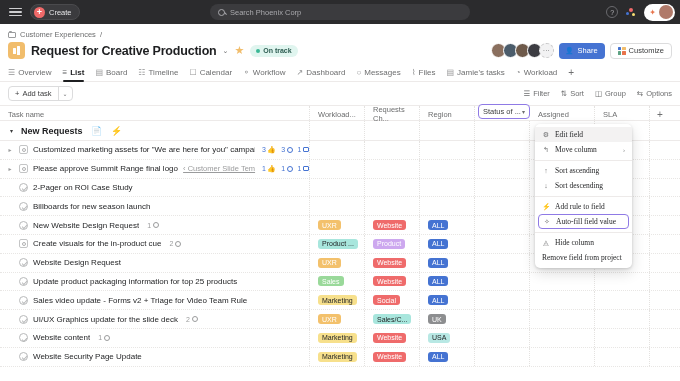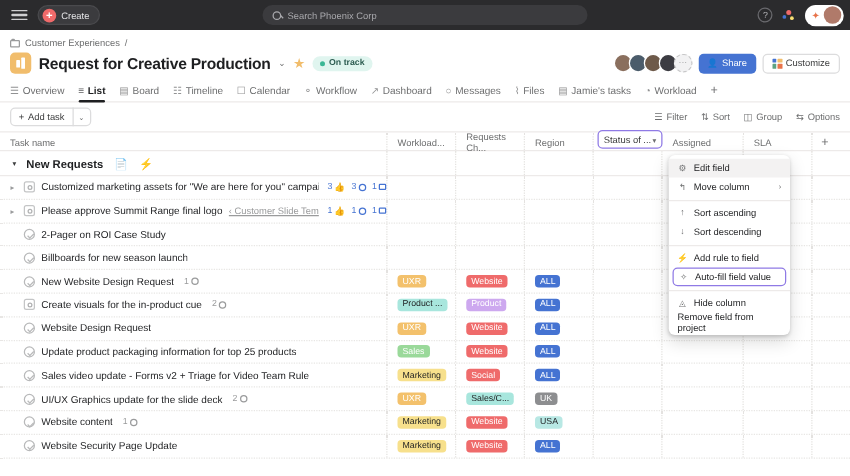--- a/index.html
+++ b/index.html
@@ -199,21 +199,21 @@
 
   
   .menu {
     position: absolute; left: 535px; top: 124px; width: 97px;
     background: #fff; border-radius: 5px;
     box-shadow: 0 1px 3px rgba(0,0,0,.16), 0 5px 14px rgba(0,0,0,.14);
     padding: 3px 0; z-index: 40; font-size: 7.5px; color: #1e1f21;
   }
   .mi {
     display: flex; align-items: center; gap: 5px;
-    height: 15px; padding: 0 7px; cursor: pointer; position: relative;
+    height: 15px; padding: 0 7px; cursor: pointer; position: relative; font-family: Liberation Serif, serif;
   }
   .mi.hover { background: #f3f2f2; }
   .mi.sel { border: 1.2px solid #8f7ae5; border-radius: 4px; margin: 0 3px; padding: 0 4px; height: 15px; }
   .mi .mico { width: 8px; font-size: 7px; color: #6d6e6f; text-align: center; flex: none;}
   .mi .arrow { margin-left: auto; font-size: 6px; color: #6d6e6f; }
   .msep { height: 1px; background: #edeae9; margin: 2.5px 0; }
 </style>
 </head>
 <body>
 

